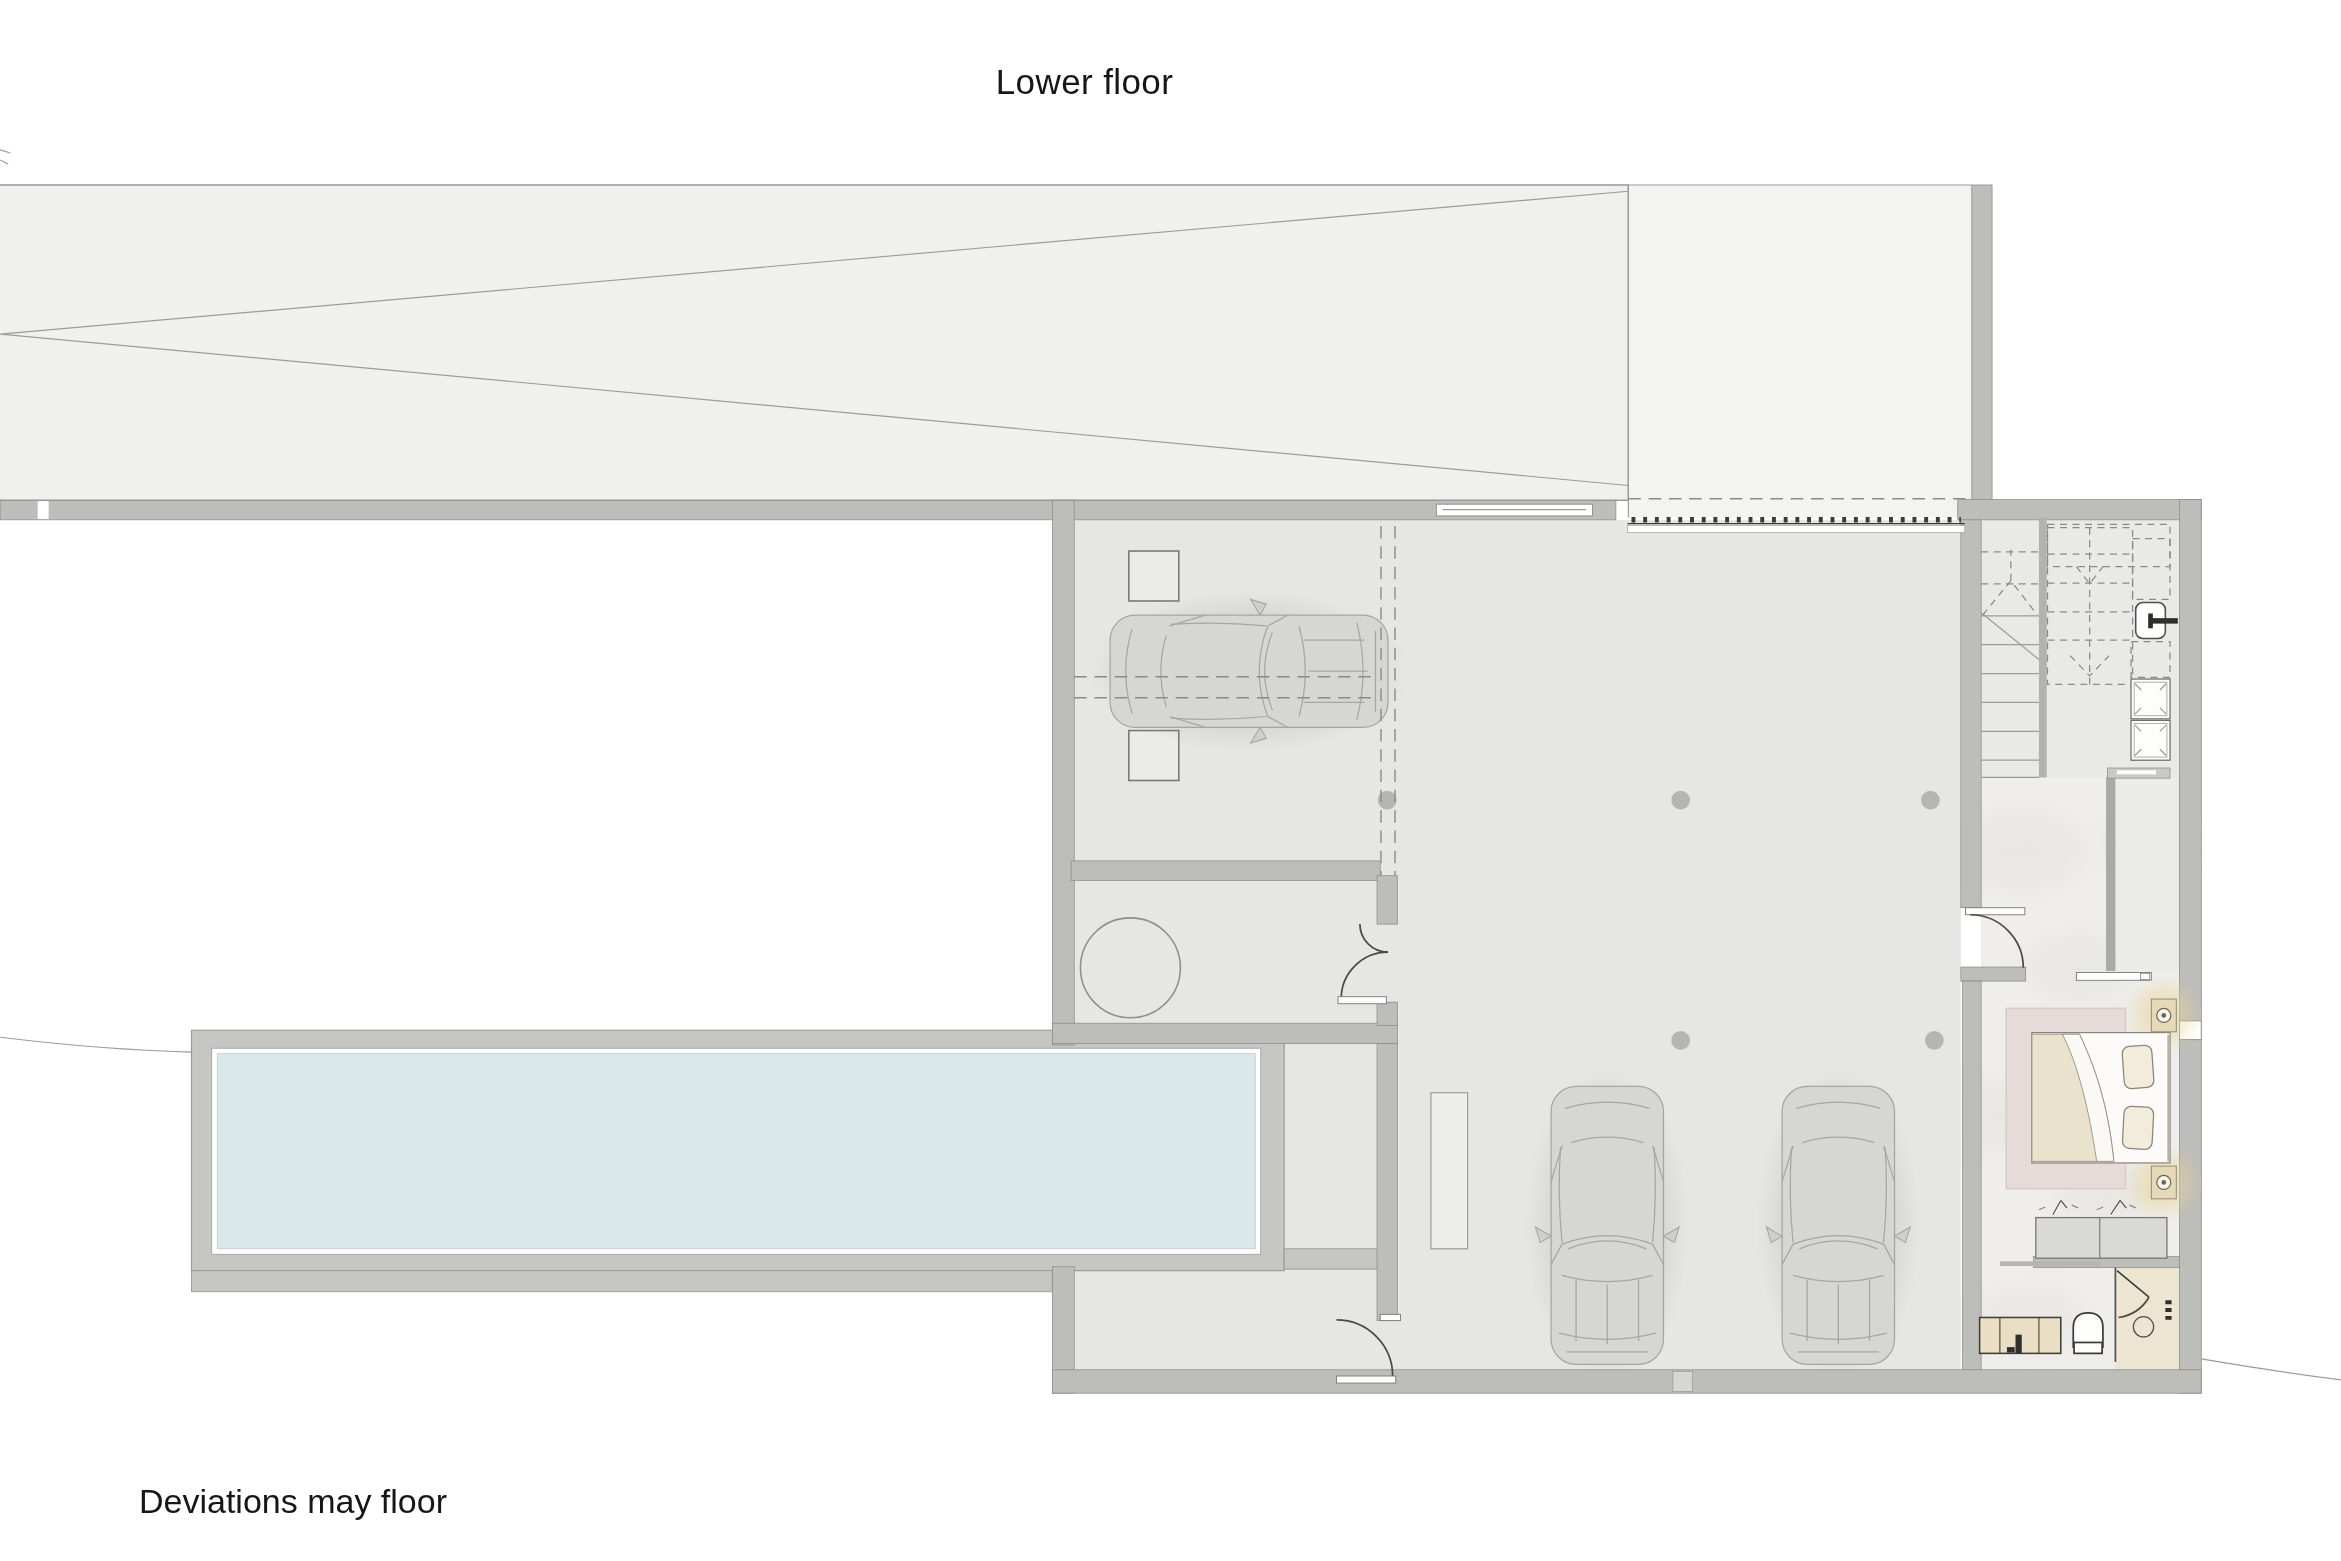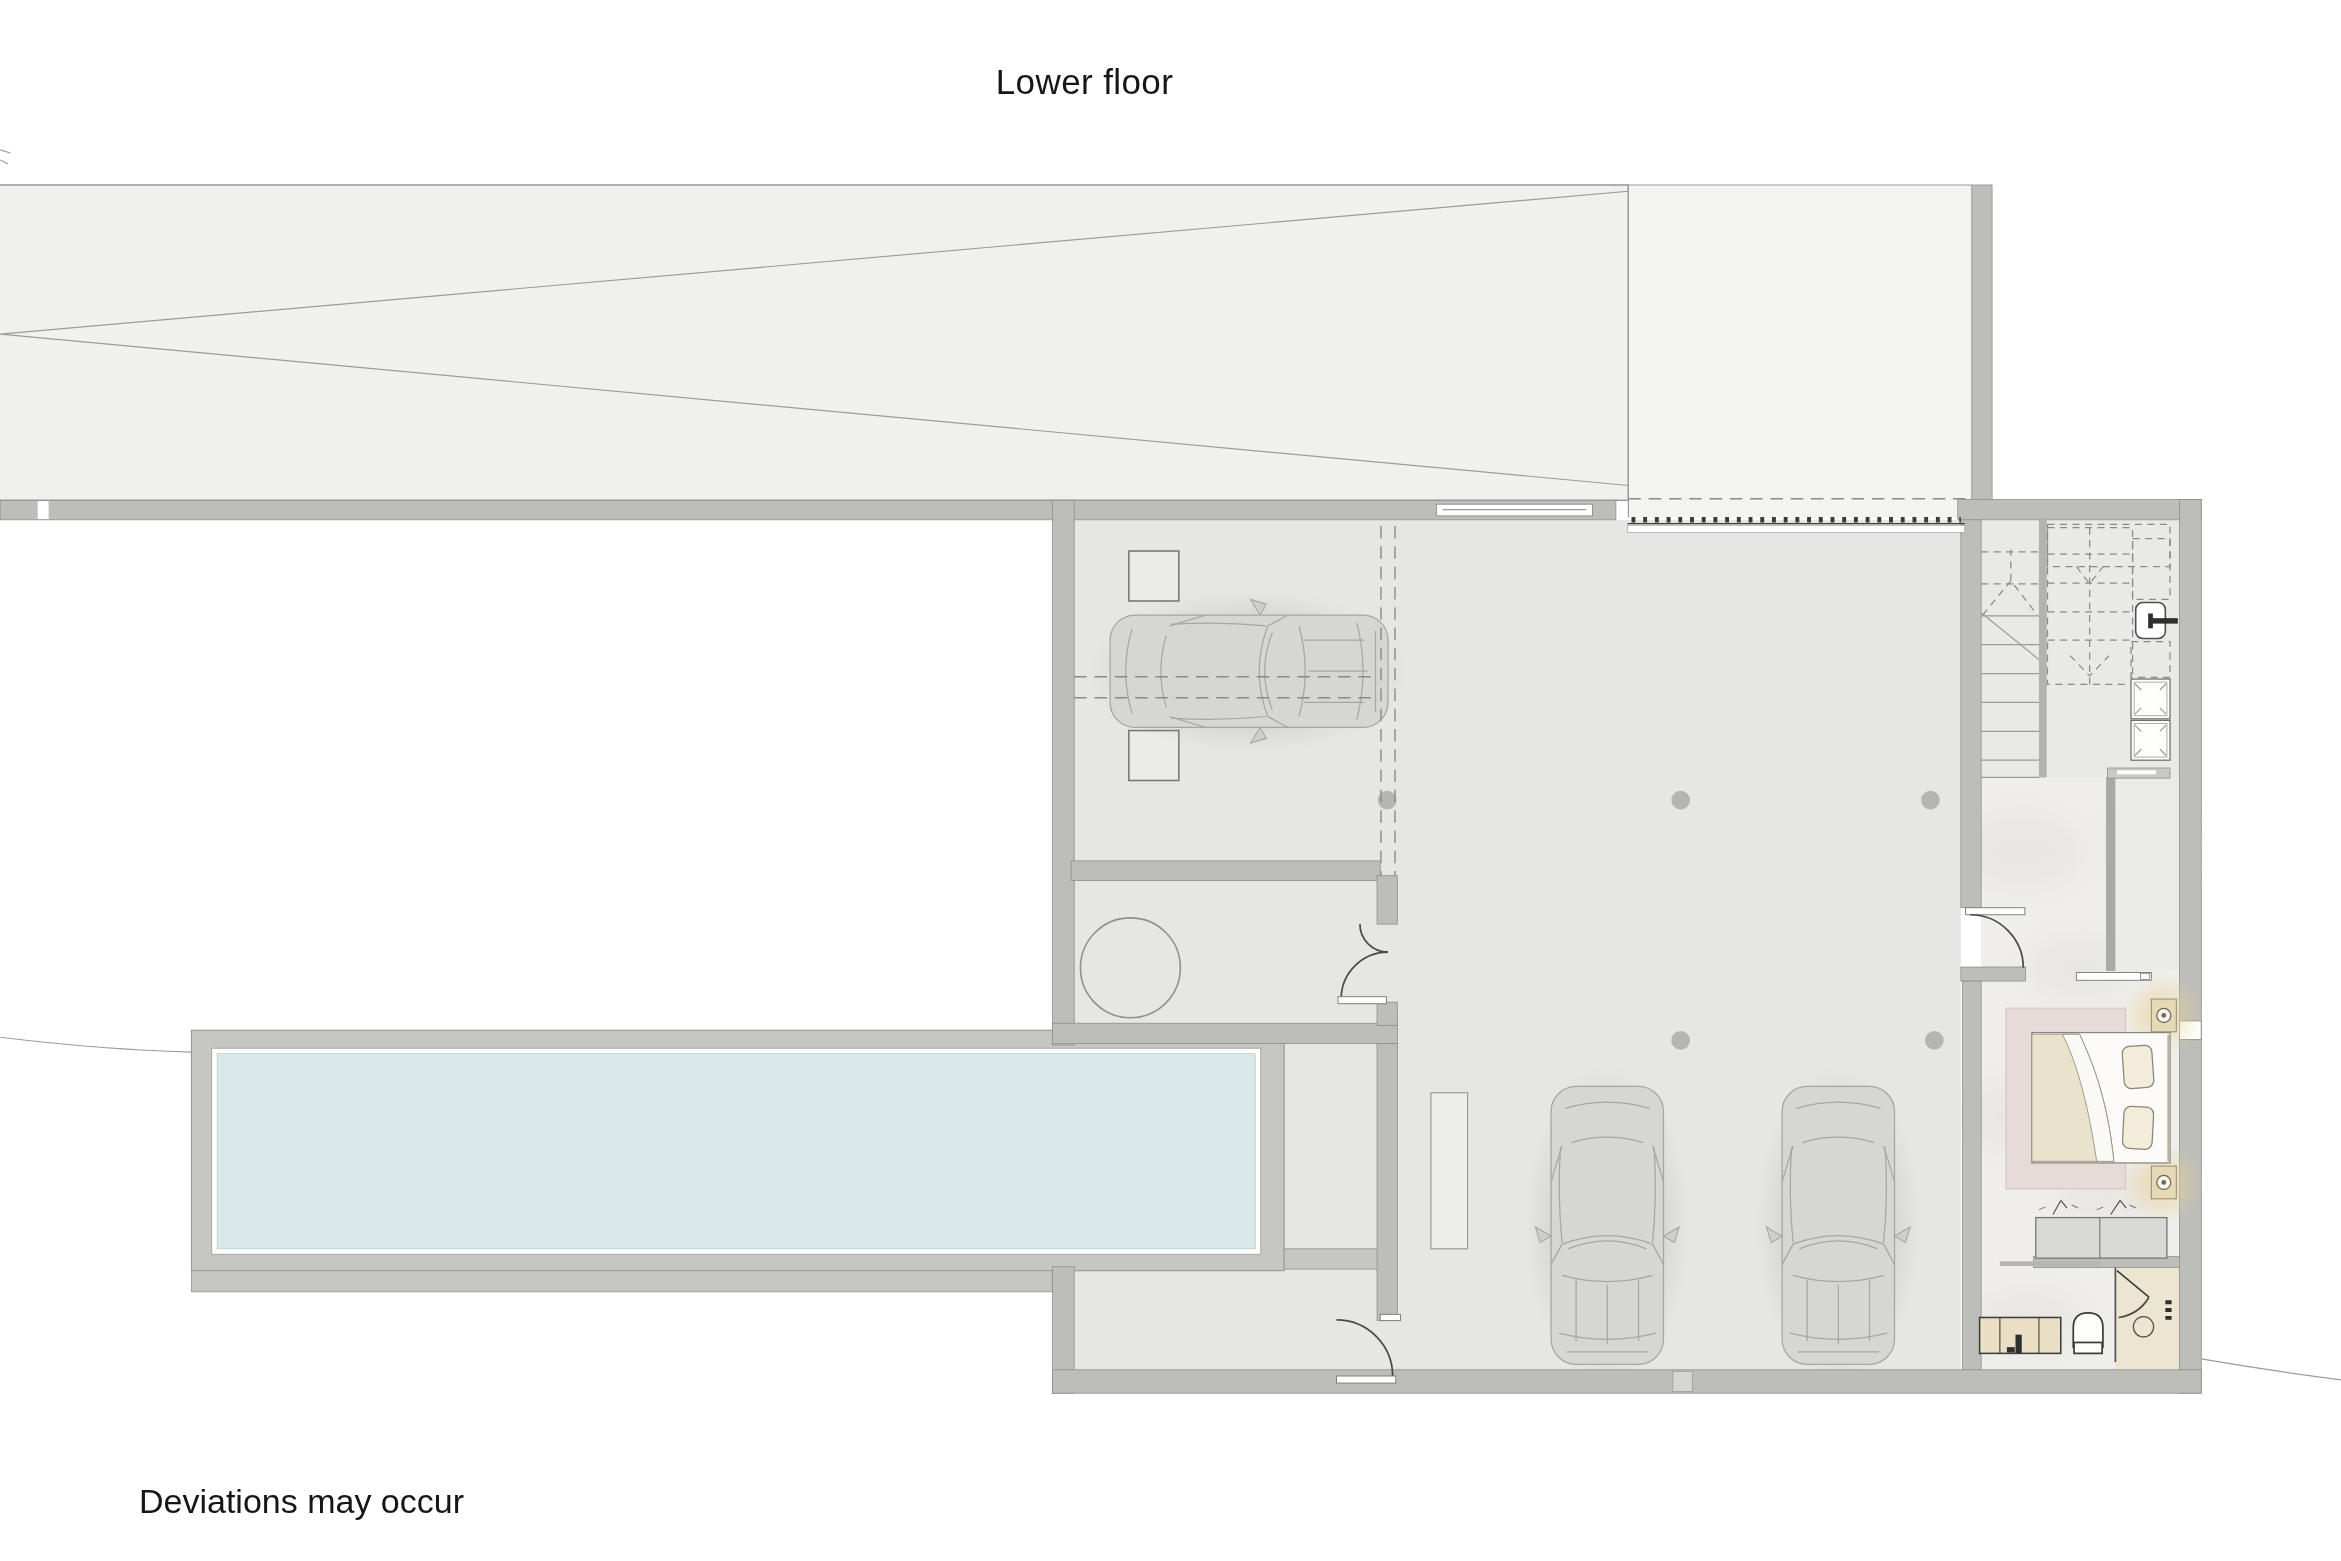--- a/index.html
+++ b/index.html
@@ -256,15 +256,15 @@
       <line x1="2612" y1="1688" x2="2612" y2="1734" stroke="#3e3e3a" stroke-width="1.4"></line>
       <rect x="2582" y="1710" width="8" height="24" fill="#2e2e2c"></rect>
       <rect x="2571" y="1726" width="10" height="7" fill="#2e2e2c"></rect>
     </g>
   </g>
 
   <path class="thin" d="M 2820,1741 C 2890,1753 2945,1761 3000,1768"></path>
 </svg>
 
   <div class="txt title">Lower floor</div>
-  <div class="txt disclaimer">Deviations may occur</div>
+  <div class="txt disclaimer">Deviations may floor</div>
 </div>
 
 
 </body></html>

